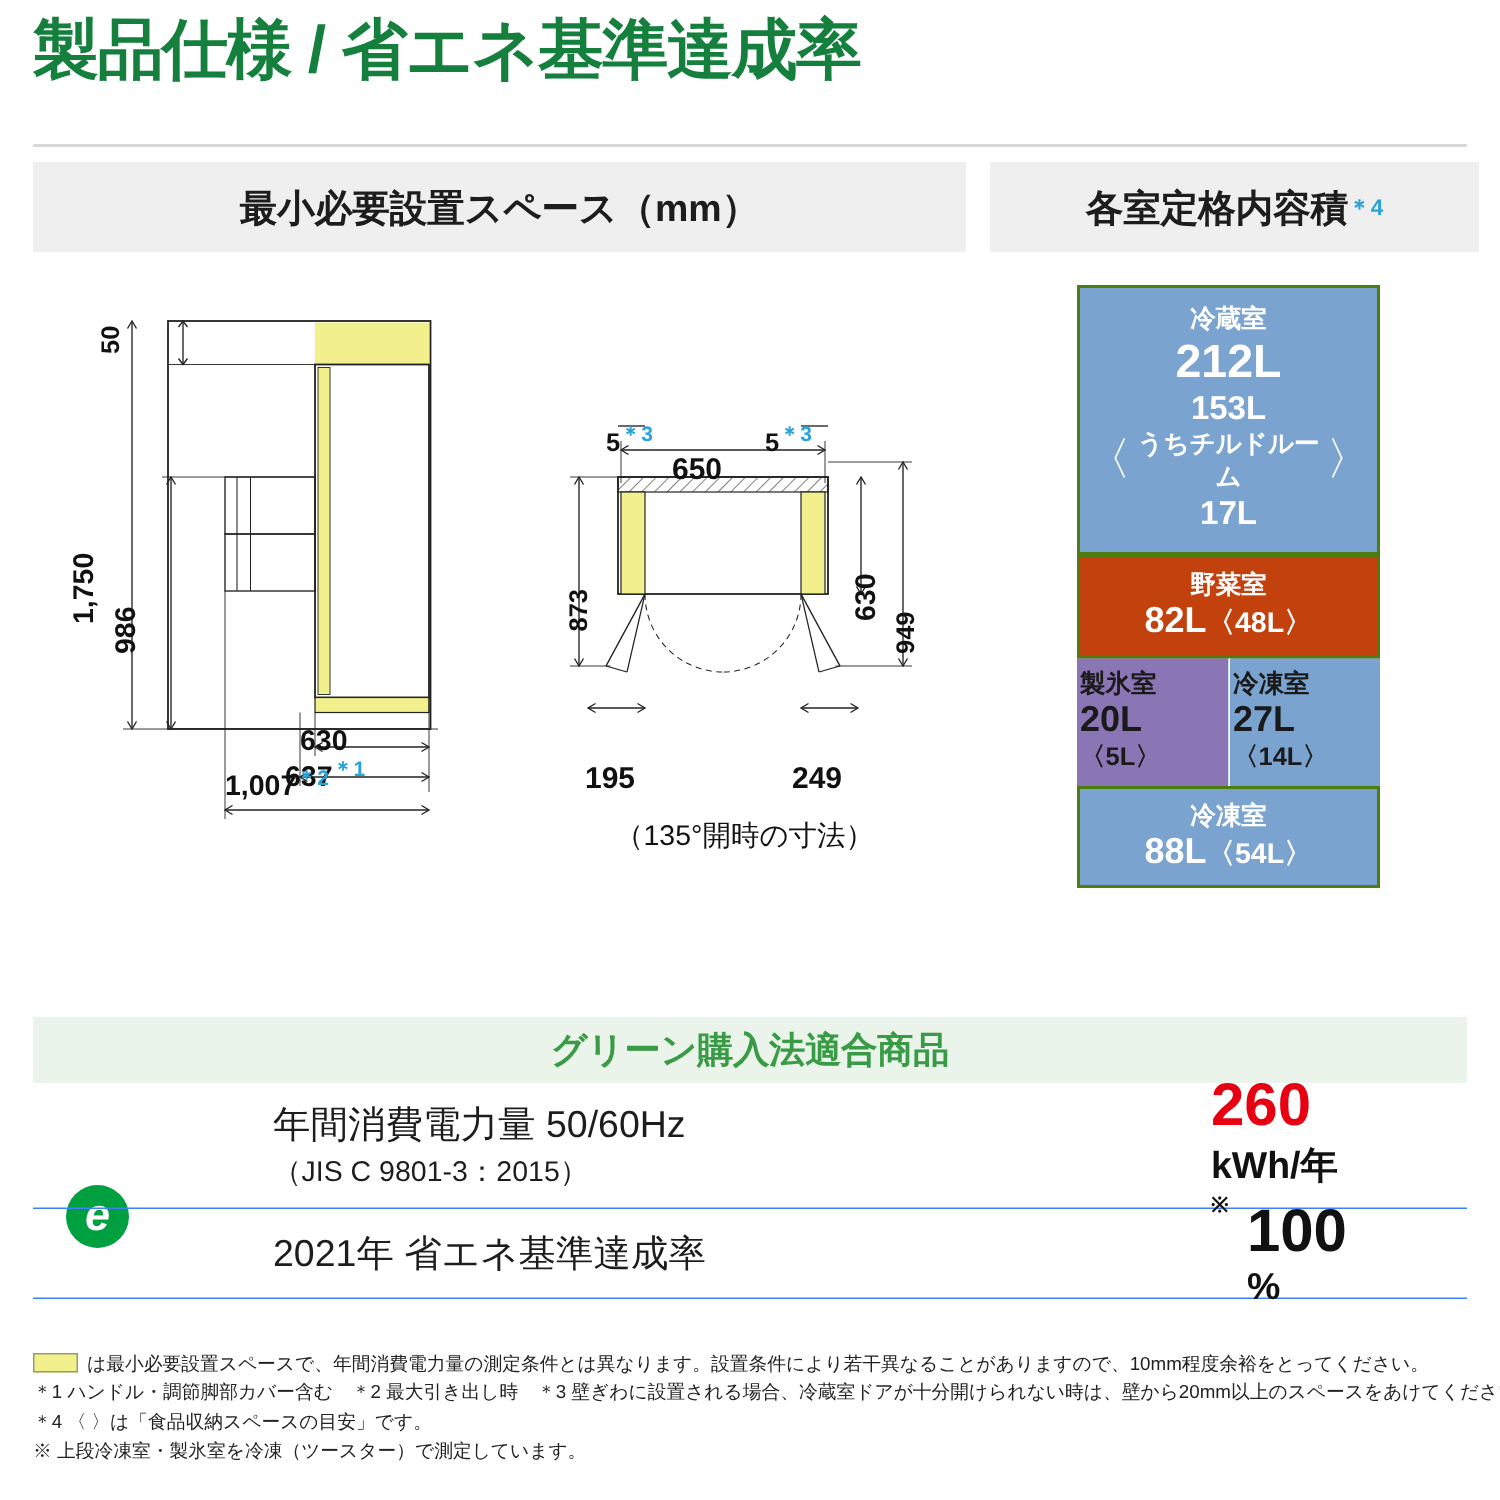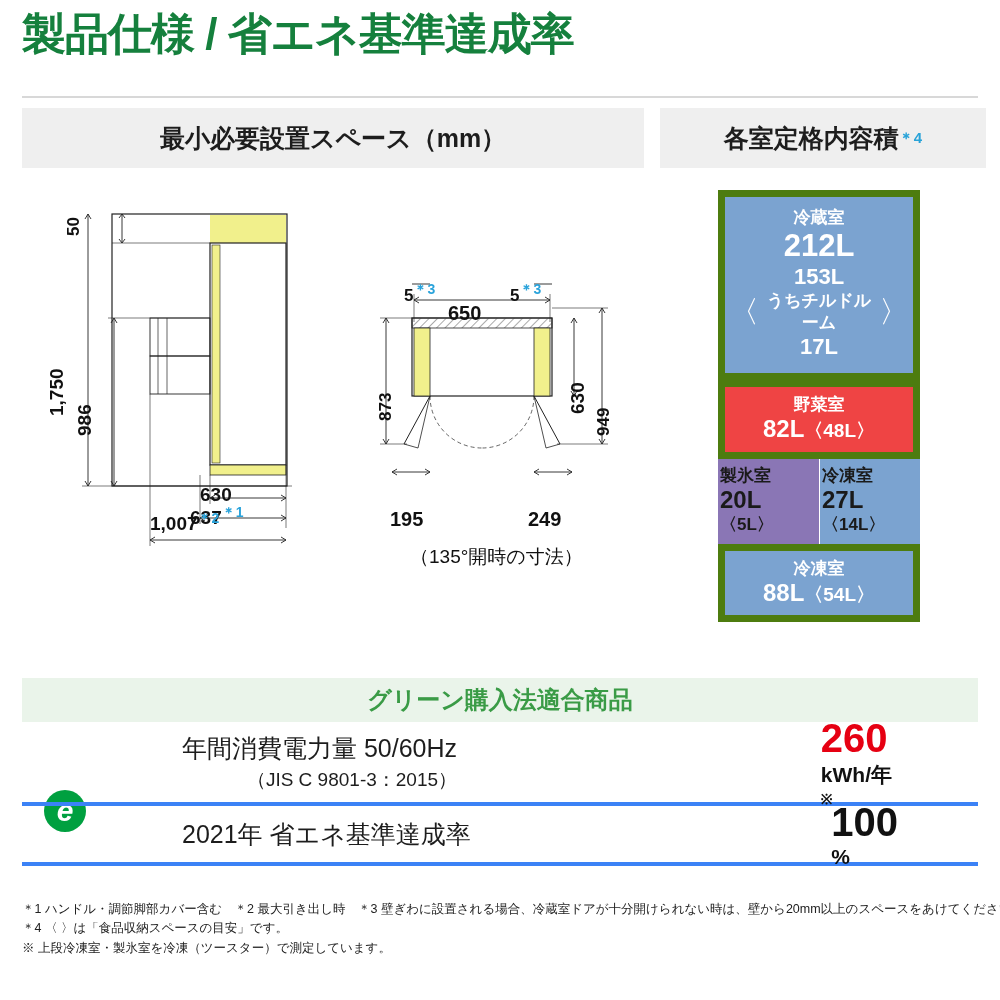--- a/index.html
+++ b/index.html
@@ -36,55 +36,55 @@
   .sup { font-size:15px; color:#29a3d8; font-weight:bold; vertical-align:super; }
   .supk { font-size:14px; color:#111; font-weight:bold; vertical-align:super; }
 
   
   .draw { position:absolute; left:22px; top:166px; width:622px; height:490px; }
   .dimtxt { position:absolute; font-weight:bold; color:#111; white-space:nowrap; }
   .blue { color:#2aa3db; font-size:14px; font-weight:bold; vertical-align:super;}
 
   
   .cap { position:absolute; left:718px; top:190px; width:202px; }
-  .cap-box { border:7px solid #4d7c0f; text-align:center; color:#fff; }
+  .cap-box { border:2px solid #4d7c0f; text-align:center; color:#fff; }
   .cap-fridge { background:#7ba3d0; padding:10px 4px 12px; }
-  .cap-veg { background:#ef4444; padding:7px 4px 9px; }
+  .cap-veg { background:#c2410c; padding:7px 4px 9px; }
   .cap-freezer { background:#7ba3d0; padding:7px 4px 9px; }
   .cap-row { display:flex; }
   .cap-ice { background:#8a76b5; width:50%; padding:6px 2px 8px; }
   .cap-fz-small { background:#7ba3d0; width:50%; padding:6px 2px 8px; border-left:1px solid #fff;}
   .cap-label { font-size:17px; font-weight:bold; line-height:1.25; }
   .cap-big { font-size:31px; font-weight:bold; line-height:1.15; }
   .cap-mid { font-size:22px; font-weight:bold; line-height:1.2; }
   .cap-sub { font-size:17px; font-weight:bold; line-height:1.3; }
   .cap-small-big { font-size:24px; font-weight:bold; line-height:1.15; }
   .chev { display:flex; align-items:center; justify-content:center; gap:4px; }
   .chev span.c { font-size:30px; font-weight:normal; line-height:1; }
 
   
   .green-band {
     position:absolute; left:22px; top:678px; width:956px; height:44px;
     background:#eaf4ea; display:flex; align-items:center; justify-content:center;
     font-size:24px; font-weight:bold; color:#3a9b46;
   }
   .erow {
     position:absolute; left:22px; width:956px;
-    border-bottom:4px solid #3b82f6;
-    display:flex; align-items:center;text-align:right;
+    border-bottom:1px solid #3b82f6;
+    display:flex; align-items:center;
   }
   #erow1 { top:722px; height:84px; }
   #erow2 { top:806px; height:60px; }
   .erow-label { padding-left:160px; }
   .erow-l1 { font-size:25px; color:#1d1d1d; }
   .erow-l2 { font-size:19px; color:#1d1d1d; margin-top:2px;}
   .erow-val { position:absolute; right:86px; display:flex; align-items:baseline;flex-direction:column; }
   .val-num { font-size:40px; font-weight:bold; color:#e60012; }
   .val-num-black { font-size:40px; font-weight:bold; color:#111; }
-  .val-unit { font-size:21px; font-weight:bold; color:#111; margin-left:6px; }
+  .val-unit { font-size:25px; font-weight:bold; color:#111; margin-left:6px; }
   .eco-mark {
     position:absolute; left:44px; top:790px; width:42px; height:42px;
     border-radius:50%; background:#00a040;
     display:flex; align-items:center; justify-content:center;
     color:#fff; font-size:30px; font-weight:bold; font-style:italic;
   }
 
   
   .notes { position:absolute; left:22px; top:900px; width:956px; font-size:12.5px; color:#222; line-height:1.55; }
   .note-line { white-space:nowrap; }
@@ -293,18 +293,19 @@
     <div class="erow-label">
       <div class="erow-l1">2021年 省エネ基準達成率</div>
     </div>
     <div class="erow-val">
       <span class="val-num-black">100</span>
       <span class="val-unit">%</span>
     </div>
   </div>
 
   <div class="notes">
+    <div class="note-line"><span class="swatch"></span><span>は最小必要設置スペースで、年間消費電力量の測定条件とは異なります。設置条件により若干異なることがありますので、10mm程度余裕をとってください。</span></div>
     <div class="note-line">＊1 ハンドル・調節脚部カバー含む　＊2 最大引き出し時　＊3 壁ぎわに設置される場合、冷蔵室ドアが十分開けられない時は、壁から20mm以上のスペースをあけてください。</div>
     <div class="note-line">＊4 〈 〉は「食品収納スペースの目安」です。</div>
     <div class="note-line">※ 上段冷凍室・製氷室を冷凍（ツースター）で測定しています。</div>
   </div>
 
 </div>
 
 </body></html>

